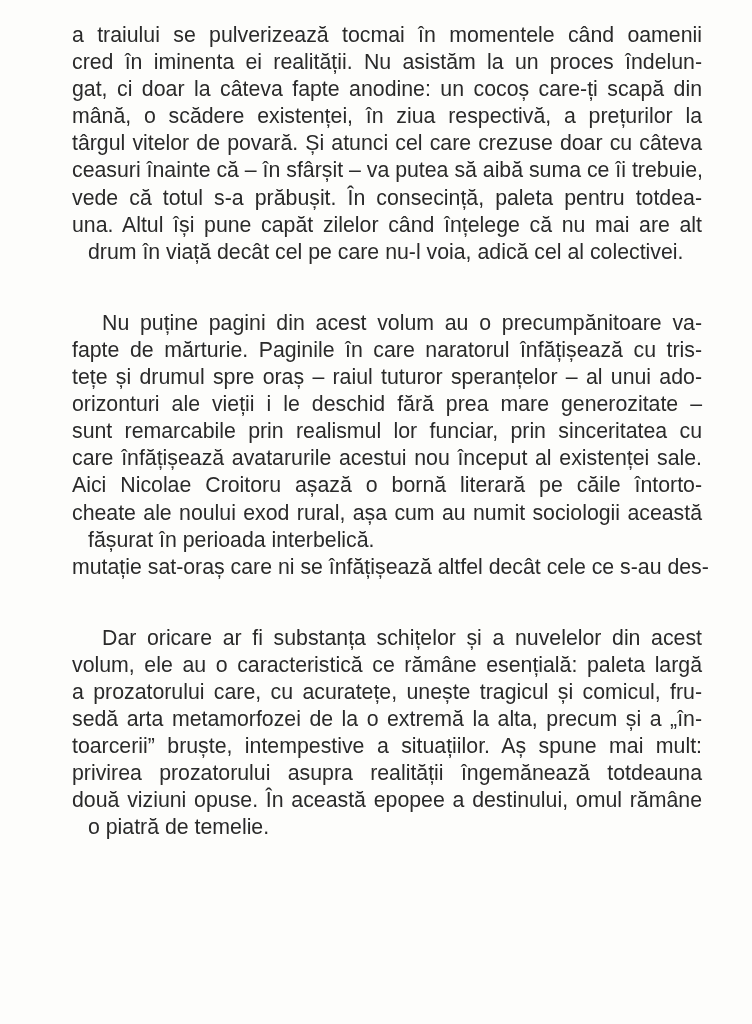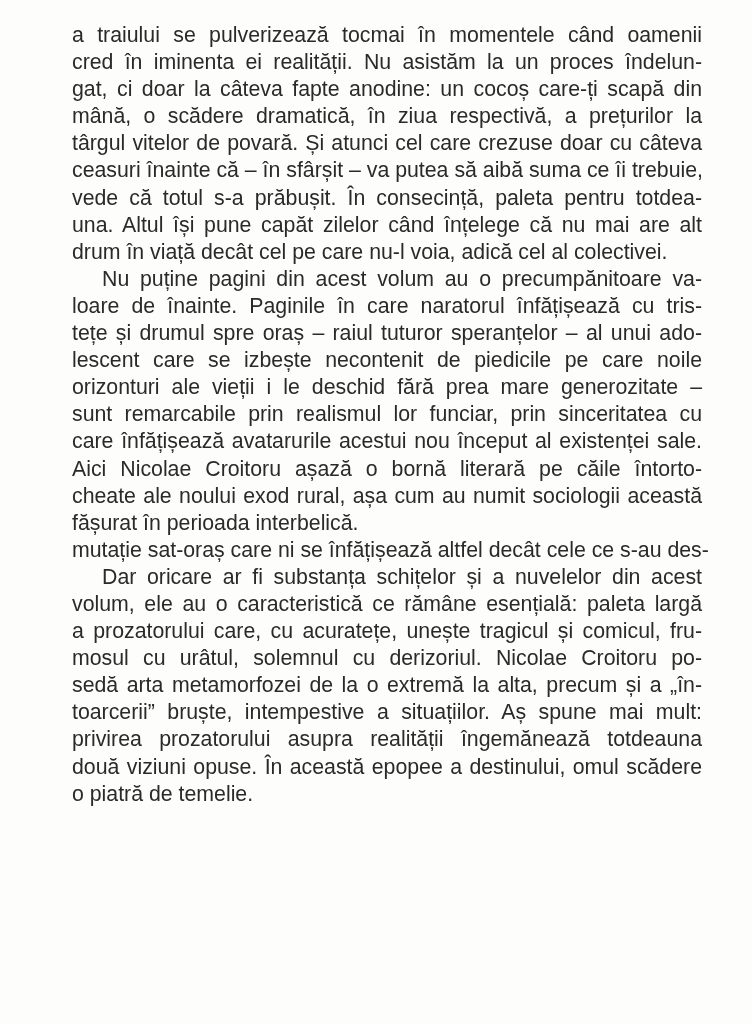--- a/index.html
+++ b/index.html
@@ -22,57 +22,57 @@
   }
   .line {
     display: block;
     white-space: nowrap;
     text-align: justify;
     text-align-last: justify;
     width: 630px;
   }
   .line.last {
     text-align-last: left;
+    margin-left: 16px;
   }
   .line.indent {
     text-indent: 30px;
+    margin-top: 44px;
   }
 </style>
 </head>
 <body>
 
 <div class="page">
   <div class="paragraph">
     <span class="line">a traiului se pulverizează tocmai în momentele când oamenii</span>
     <span class="line">cred în iminenta ei realității. Nu asistăm la un proces îndelun-</span>
     <span class="line">gat, ci doar la câteva fapte anodine: un cocoș care-ți scapă din</span>
-    <span class="line">mână, o scădere dramatică, în ziua respectivă, a prețurilor la</span>
+    <span class="line">mână, o scădere existenței, în ziua respectivă, a prețurilor la</span>
     <span class="line">târgul vitelor de povară. Și atunci cel care crezuse doar cu câteva</span>
     <span class="line">ceasuri înainte că – în sfârșit – va putea să aibă suma ce îi trebuie,</span>
     <span class="line">vede că totul s-a prăbușit. În consecință, paleta pentru totdea-</span>
     <span class="line">una. Altul își pune capăt zilelor când înțelege că nu mai are alt</span>
     <span class="line last">drum în viață decât cel pe care nu-l voia, adică cel al colectivei.</span>
   </div>
   <div class="paragraph">
     <span class="line indent">Nu puține pagini din acest volum au o precumpănitoare va-</span>
-    <span class="line">loare de înainte. Paginile în care naratorul înfățișează cu tris-</span>
+    <span class="line">fapte de mărturie. Paginile în care naratorul înfățișează cu tris-</span>
     <span class="line">tețe și drumul spre oraș – raiul tuturor speranțelor – al unui ado-</span>
-    <span class="line">lescent care se izbește necontenit de piedicile pe care noile</span>
     <span class="line">orizonturi ale vieții i le deschid fără prea mare generozitate –</span>
     <span class="line">sunt remarcabile prin realismul lor funciar, prin sinceritatea cu</span>
     <span class="line">care înfățișează avatarurile acestui nou început al existenței sale.</span>
     <span class="line">Aici Nicolae Croitoru așază o bornă literară pe căile întorto-</span>
     <span class="line">cheate ale noului exod rural, așa cum au numit sociologii această</span>
     <span class="line last">fășurat în perioada interbelică.</span>
     <span class="line">mutație sat-oraș care ni se înfățișează altfel decât cele ce s-au des-</span>
   </div>
   <div class="paragraph">
     <span class="line indent">Dar oricare ar fi substanța schițelor și a nuvelelor din acest</span>
     <span class="line">volum, ele au o caracteristică ce rămâne esențială: paleta largă</span>
     <span class="line">a prozatorului care, cu acuratețe, unește tragicul și comicul, fru-</span>
-    <span class="line">mosul cu urâtul, solemnul cu derizoriul. Nicolae Croitoru po-</span>
     <span class="line">sedă arta metamorfozei de la o extremă la alta, precum și a „în-</span>
     <span class="line">toarcerii” bruște, intempestive a situațiilor. Aș spune mai mult:</span>
     <span class="line">privirea prozatorului asupra realității îngemănează totdeauna</span>
-    <span class="line">două viziuni opuse. În această epopee a destinului, omul scădere</span>
+    <span class="line">două viziuni opuse. În această epopee a destinului, omul rămâne</span>
     <span class="line last">o piatră de temelie.</span>
   </div>
 </div>
 
 </body></html>

